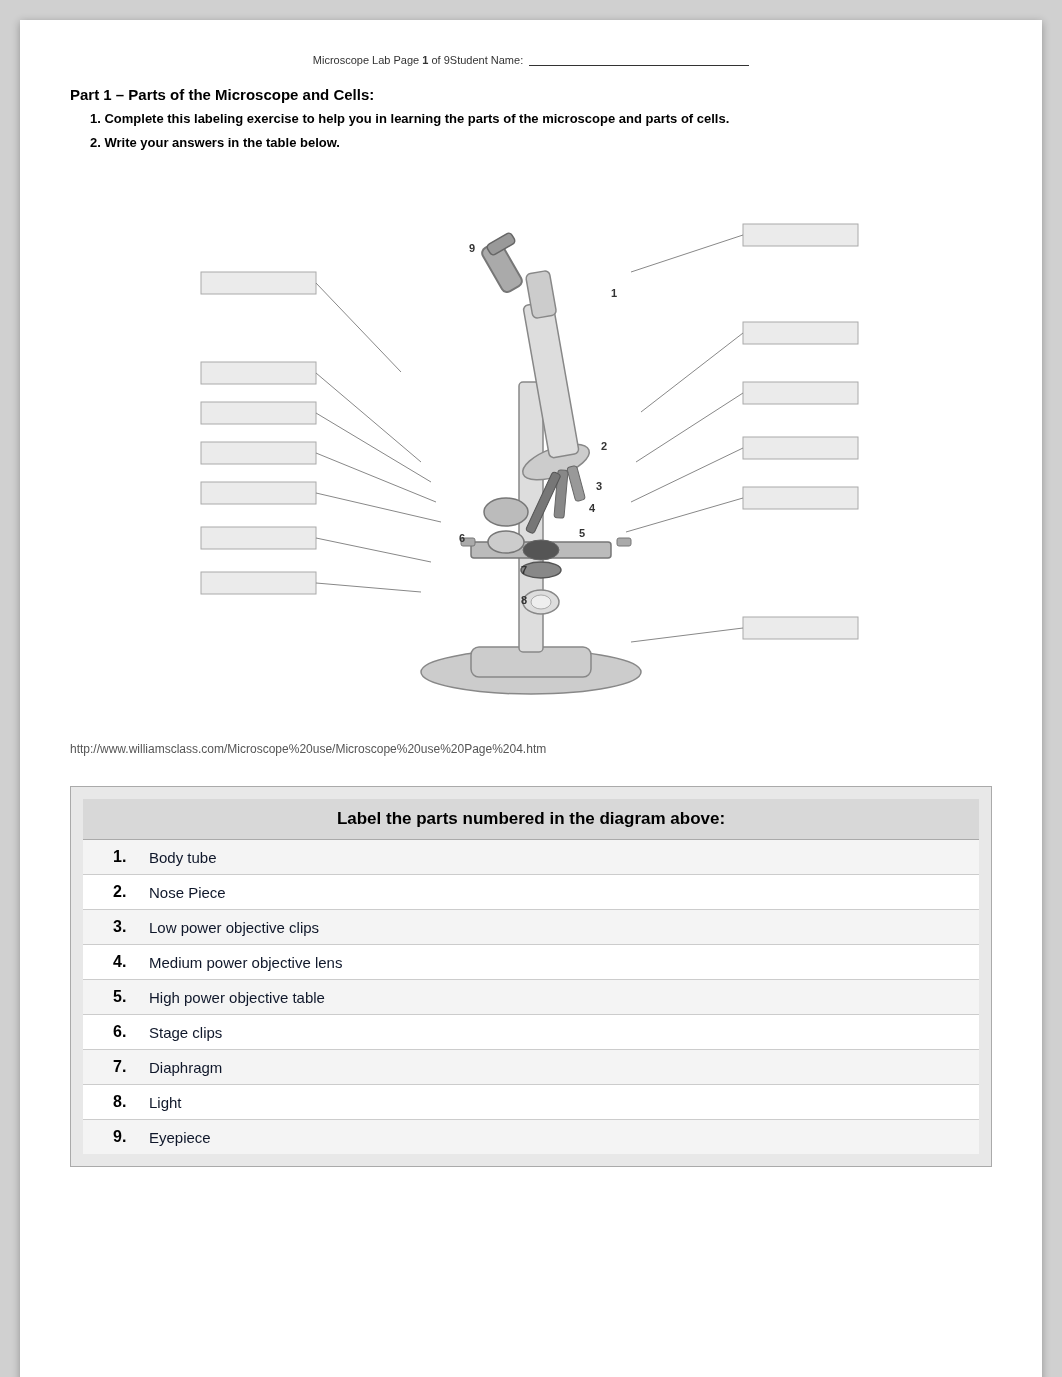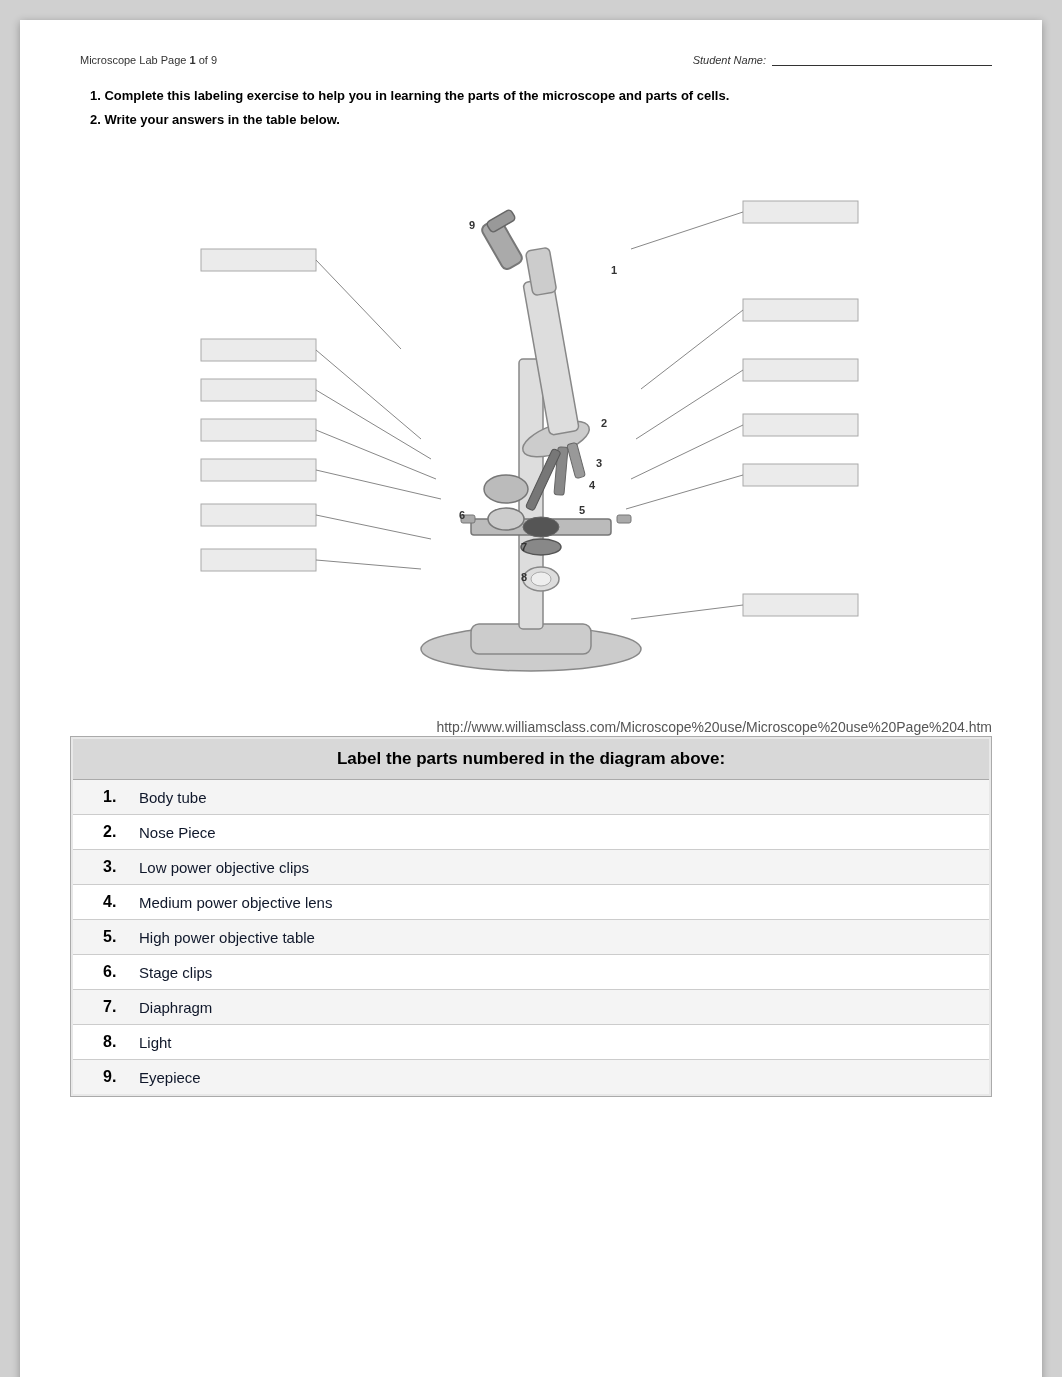--- a/index.html
+++ b/index.html
@@ -21,42 +21,40 @@
     .page {
       width: 1062px;
       min-height: 1377px;
       background: #ffffff;
       padding: 30px 50px 40px 50px;
       box-shadow: 0 2px 8px rgba(0,0,0,0.3);
     }
 
     .header-row {
       display: flex;
-      justify-content: space-between;
+      justify-content: center;
       align-items: flex-end;
       margin-bottom: 20px;
       font-size: 11px;
       color: #333;
-      margin-left: 10px;
     }
 
     .page-label {
       font-size: 11px;
     }
 
     .page-label strong {
       font-weight: bold;
     }
 
     .student-name-row {
       display: flex;
       align-items: flex-end;
       gap: 6px;
       font-size: 11px;
-      font-style: italic;
     }
 
     .name-line {
       border-bottom: 1px solid #333;
       width: 220px;
       height: 16px;
     }
 
     .part1-section {
       margin-bottom: 10px;
@@ -77,31 +75,31 @@
     }
 
     .diagram-container {
       position: relative;
       width: 700px;
       height: 560px;
       margin: 20px auto 10px auto;
     }
 
     .url-credit {
-      text-align: right;
-      font-size: 14px;
+      text-align: left;
+      font-size: 12px;
       color: #555;
-      margin-bottom: 1px;
+      margin-bottom: 30px;
     }
 
     
     .label-section {
       border: 1.5px solid #aaa;
       background: #e8e8e8;
-      padding: 2px;
+      padding: 12px;
     }
 
     .label-section-header {
       text-align: center;
       font-size: 17px;
       font-weight: bold;
       padding: 10px;
       background: #d8d8d8;
       border-bottom: 1px solid #aaa;
     }
@@ -169,20 +167,21 @@
     <div class="page-label">
       <span>Microscope Lab Page </span><strong>1</strong> of <span>9</span>
     </div>
     <div class="student-name-row">
       <span>Student Name:</span>
       <div class="name-line"></div>
     </div>
   </div>
 
   <div class="part1-section">
+    <div class="part1-title">Part 1 –  Parts of the Microscope and Cells:</div>
     <div class="instructions">1.  Complete this labeling exercise to help you in learning the parts of the microscope and parts of cells.</div>
     <div class="instructions">2.  Write your answers in the table below.</div>
   </div>
 
   <div class="diagram-container">
 
     <svg class="connector-svg" viewBox="0 0 700 560">
 
       <rect x="20" y="100" width="115" height="22" fill="#ebebeb" stroke="#aaa" stroke-width="1"></rect>
       <rect x="20" y="190" width="115" height="22" fill="#ebebeb" stroke="#aaa" stroke-width="1"></rect>

